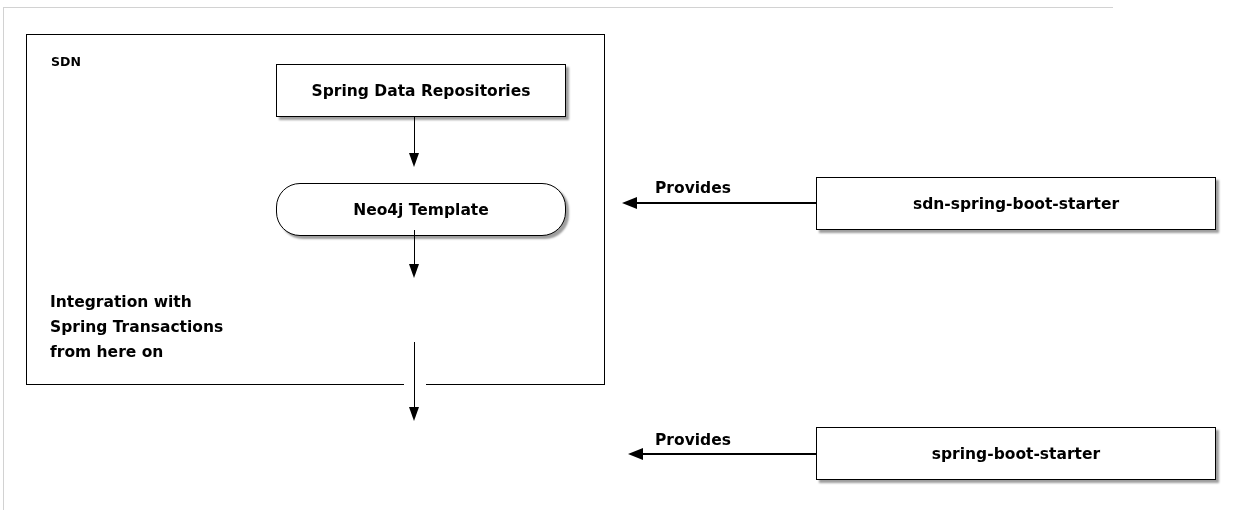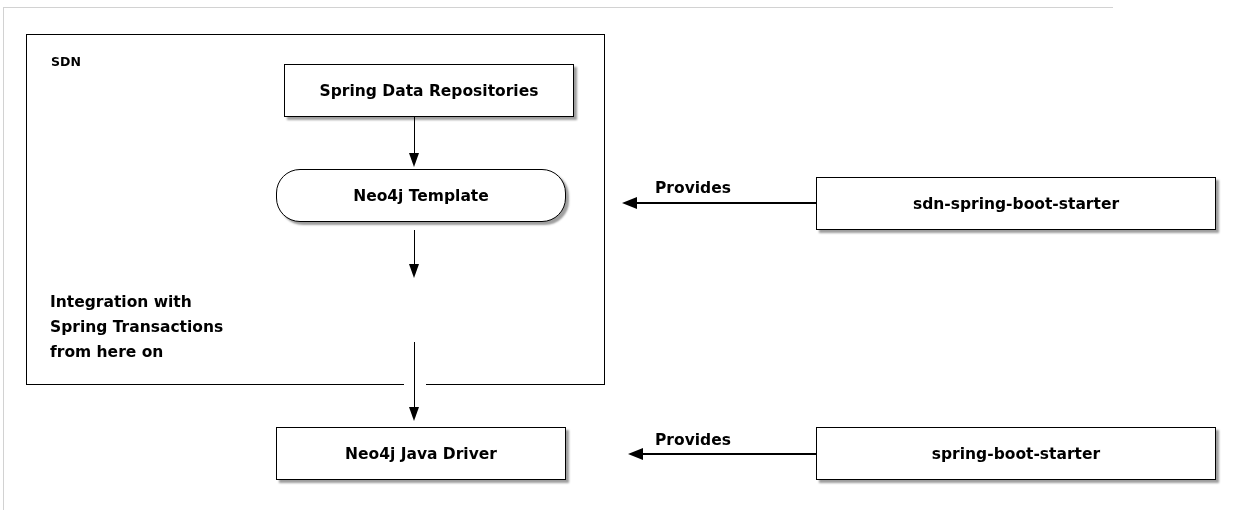--- a/index.html
+++ b/index.html
@@ -38,22 +38,22 @@
     box-sizing: border-box;
     width: 290px; height: 53px;
     background: #ffffff;
     border: 1.5px solid #000;
     box-shadow: 3px 3px 2px rgba(0,0,0,0.38);
     display: flex; align-items: center; justify-content: center;
     font-size: 15.5px; font-weight: bold;
     white-space: nowrap;
   }
   .wide { width: 400px; }
-  .n1 { left: 284px; top: 64px; }
-  .n2 { left: 276px; top: 169px; border-radius: 24px; }
+  .n1 { left: 276px; top: 64px; }
+  .n2 { left: 276px; top: 183px; border-radius: 24px; }
   .n3 { left: 276px; top: 289px; }
   .n4 { left: 276px; top: 427px; }
   .r1 { left: 816px; top: 177px; }
   .r2 { left: 816px; top: 427px; }
 
   
   .vline { position: absolute; left: 413.5px; width: 1.5px; background: #000; }
   .v1 { top: 117px; height: 37px; }
   .v2 { top: 230px; height: 35px; }
   .v3 { top: 342px; height: 66px; }
@@ -107,23 +107,20 @@
     <span>Spring Data Repositories</span>
   </div>
   <div class="node n2">
     <span>Neo4j Template</span>
   </div>
 
   <div class="note">Integration with
 Spring Transactions
 from here on</div>
 
-  <div class="node n4">
-    <span>Neo4j Java Driver</span>
-  </div>
 
   <div class="node wide r1">
     <span>sdn-spring-boot-starter</span>
   </div>
   <div class="node wide r2">
     <span>spring-boot-starter</span>
   </div>
 
   <div class="vline v1"></div>
   <div class="head-down hd1"></div>

